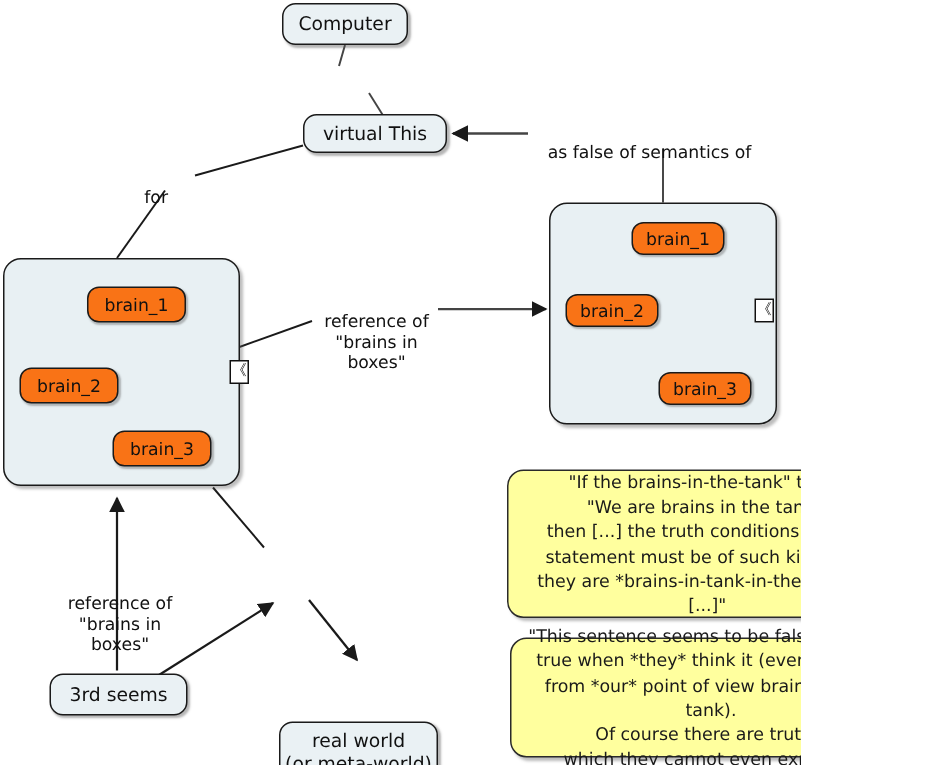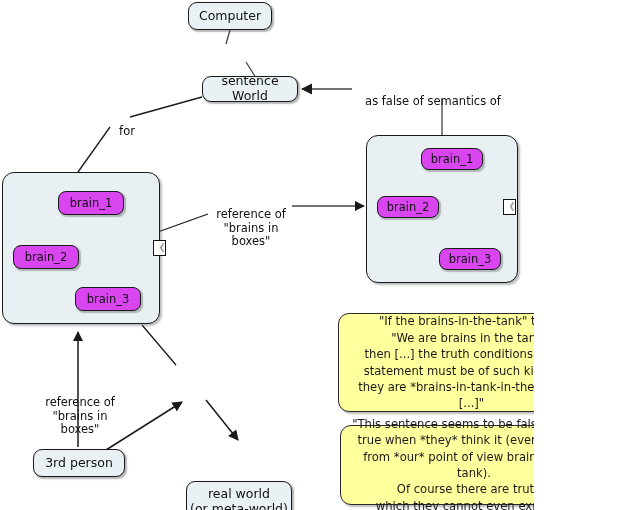--- a/index.html
+++ b/index.html
@@ -43,21 +43,21 @@
     position: absolute;
     box-sizing: border-box;
     background: #e8f0f3;
     border: 1.4px solid #1a1a1a;
     border-radius: 12px;
     box-shadow: 2px 2px 2px rgba(90,90,90,0.4);
   }
   .inner-node {
     position: absolute;
     box-sizing: border-box;
-    background: #d946ef;
+    background: #f97316;
     border: 1.2px solid #1a1a1a;
     border-radius: 8px;
     display: flex;
     align-items: center;
     justify-content: center;
     color: #111111;
     font-size: 11.5px;
     box-shadow: 1.2px 1.2px 1.2px rgba(90,90,90,0.4);
   }
   .port-badge {
@@ -138,28 +138,28 @@
 
     <line x1="206" y1="400" x2="238" y2="440" stroke="#1a1a1a" stroke-width="1.5" marker-end="url(#arrow)"></line>
   </svg>
 
   <div class="node" style="left:188px; top:2px; width:84px; height:28px;">
     <span>Computer</span>
   </div>
 
 
   <div class="node" style="left:202px; top:76px; width:96px; height:26px;">
-    <span>sentence World</span>
+    <span>virtual This</span>
   </div>
 
   <div class="edge-label" style="left:358px; top:81px; width:150px;">
     <span>as false of semantics of</span>
   </div>
 
-  <div class="edge-label" style="left:112px; top:111px; width:30px;">
+  <div class="edge-label" style="left:82px; top:111px; width:30px;text-align:right;">
     <span>for</span>
   </div>
 
   <div class="container-node" style="left:2px; top:172px; width:158px; height:152px;">
     <div class="inner-node" style="left:55px; top:18px; width:66px; height:24px;">
       <span>brain_1</span>
     </div>
     <div class="inner-node" style="left:10px; top:72px; width:66px; height:24px;">
       <span>brain_2</span>
     </div>
@@ -191,21 +191,21 @@
 "brains in boxes"</span>
   </div>
 
   <div class="edge-label" style="left:33px; top:382px; width:94px;">
     <span>reference of
 "brains in boxes"</span>
   </div>
 
 
   <div class="node" style="left:33px; top:449px; width:92px; height:28px;">
-    <span>3rd person</span>
+    <span>3rd seems</span>
   </div>
 
   <div class="node" style="left:186px; top:441px; width:106px; height:42px;margin-top:40px;">
     <span>real world
 (or meta-world)</span>
   </div>
 
   <div class="note" style="left:338px; top:313px; width:267px; height:99px;">
     <span>"If the brains-in-the-tank" think:
 "We are brains in the tank",

